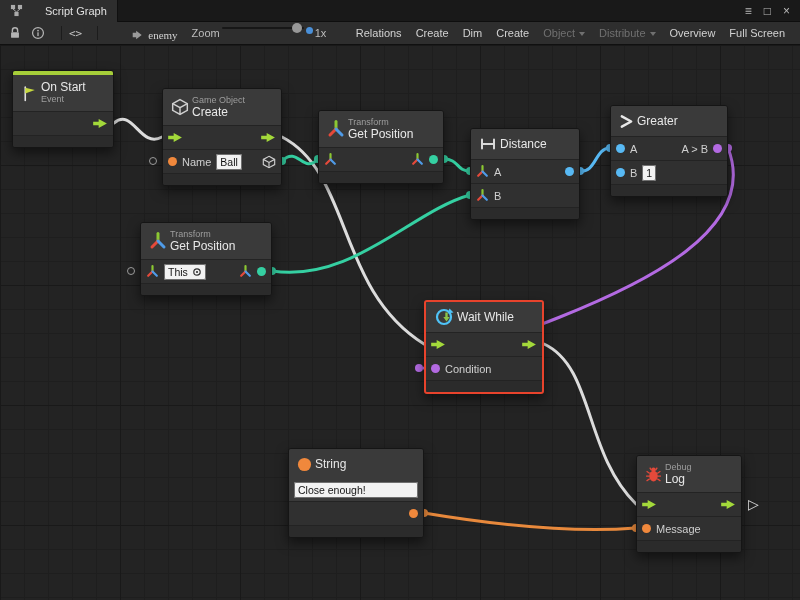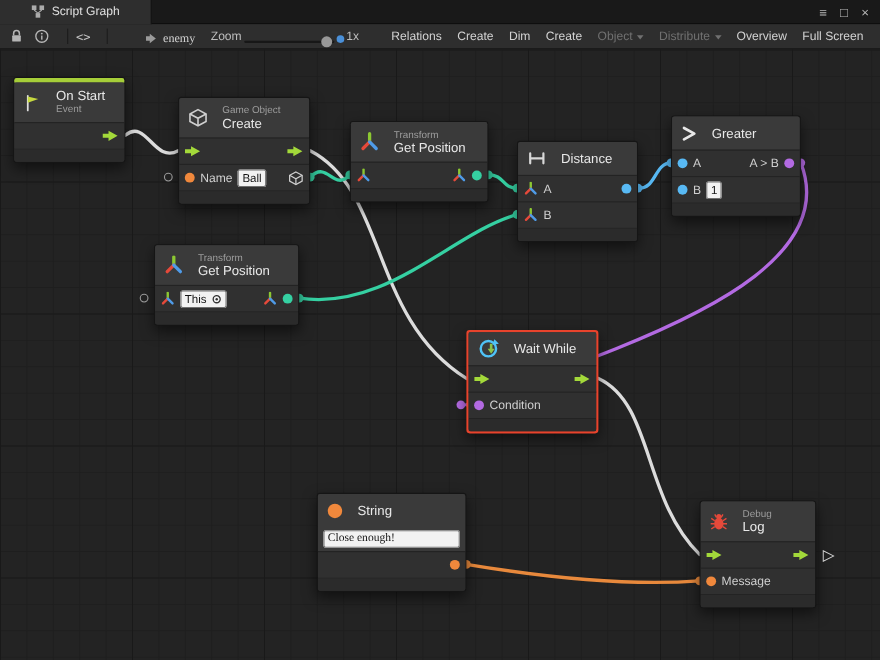--- a/index.html
+++ b/index.html
@@ -1,31 +1,31 @@
 <!DOCTYPE html>
 <html><head>
 <meta charset="utf-8">
 <style>
   * { box-sizing: border-box; margin: 0; padding: 0; user-select: none; }
   html,body { width: 800px; height: 600px; background:#191919; font-family:"Liberation Sans","DejaVu Sans",sans-serif; }
   .window { position:relative; width:800px; height:600px; overflow:hidden; background:#191919; }
 
   
   .titlebar { height:22px; background:#191919; display:flex; align-items:center; border-bottom:1px solid #0e0e0e; }
-  .tab { height:22px; display:flex; align-items:center; gap:6px; padding:0 28px; background:#2e2e2e; border-right:1px solid #101010; font-size:11px; color:#e0e0e0; }
+  .tab { height:22px; display:flex; align-items:center; gap:22px; padding:0 10px; background:#2e2e2e; border-right:1px solid #101010; font-size:11px; color:#e0e0e0; }
   .win-controls { margin-left:auto; display:flex; gap:12px; padding-right:10px; color:#b9b9b9; font-size:12px; line-height:22px; }
   .win-controls span { cursor:default; }
 
   
   .toolbar { height:23px; background:#2e2e2e; border-bottom:1px solid #101010; display:flex; align-items:center; padding:0 8px; font-size:11px; color:#cfcfcf; }
   .tool-ic { display:flex; align-items:center; margin-right:9px; }
   .sep { width:1px; height:14px; background:#1c1c1c; margin:0 7px; }
   .code-ic { font-family:"DejaVu Sans Mono",monospace; font-size:11px; color:#c4c4c4; margin-right:8px; }
   .graph-ref { display:flex; align-items:flex-end; gap:5px; margin:4px 14px 0 26px; color:#d2d2d2;font-family:Liberation Serif, serif; }
-  .zoom-wrap { display:flex; align-items:flex-end; gap:2px; color:#bdbdbd; }
+  .zoom-wrap { display:flex; align-items:flex-start; gap:2px; color:#bdbdbd; }
   .zoom-track { position:relative; width:82px; height:2px; background:#171717; border-radius:1px; }
   .zoom-handle { position:absolute; left:70px; top:-4px; width:10px; height:10px; border-radius:50%; background:#989898; }
   .zoom-reset { width:7px; height:7px; border-radius:50%; background:#4a90d9; }
   .tbtn-group { margin-left:auto; display:flex; align-items:center; height:23px; }
   .tbtn { padding:16px 7px; height:23px; display:flex; align-items:center; gap:4px; color:#d2d2d2; white-space:nowrap; }
   .tbtn.disabled { color:#707070; }
   .caret { width:0; height:0; border-left:3.5px solid transparent; border-right:3.5px solid transparent; border-top:4px solid currentColor; margin-top:1px; }
 
   
   .canvas { position:absolute; top:45px; left:0; width:800px; height:555px;
@@ -39,26 +39,26 @@
   .wires { position:absolute; top:0; left:0; z-index:1; }
   .w { fill:none; stroke-width:3; stroke-linecap:round; }
   .w.flow { stroke:#dcdcdc; } .w.teal { stroke:#35d0a2; } .w.blue { stroke:#58b9f4; }
   .w.purple { stroke:#b36ae2; } .w.orange { stroke:#e8893c; }
   .ep.teal { fill:#35d0a2; } .ep.blue { fill:#58b9f4; } .ep.purple { fill:#b36ae2; } .ep.orange { fill:#e8893c; }
 
   
   .node { position:absolute; z-index:2; background:#303030; border:1px solid #151515; border-radius:3px; box-shadow:0 5px 12px rgba(0,0,0,.5); color:#ddd; }
   .node.selected { border:2px solid #e8432c; }
   .event-bar { height:4px; background:#a6ce39; border-radius:2px 2px 0 0; }
-  .node-header { display:flex; align-items:center; gap:13px; padding:0 8px; background:#3a3a3a; border-radius:2px 2px 0 0; }
+  .node-header { display:flex; align-items:center; gap:3px; padding:0 8px; background:#3a3a3a; border-radius:2px 2px 0 0; }
   .hdr2 { height:36px; } .hdr1 { height:30px; }
   .hd-cat { font-size:9px; color:#9d9d9d; line-height:11px; }
   .hd-title { font-size:12px; color:#e8e8e8; line-height:13px; }
   .node-row { display:flex; align-items:center; justify-content:space-between; height:24px; padding:0 5px; border-top:1px solid #232323; background:#303030; }
-  .row-sm { height:22px;font-family:Liberation Serif, serif; }
+  .row-sm { height:22px; }
   .rgroup { display:flex; align-items:center; gap:5px; }
   .plabel { font-size:11px; color:#cfcfcf; }
   .node-footer { height:12px; background:#2b2b2b; border-top:1px solid #232323; border-radius:0 0 2px 2px; }
   .dot { width:9px; height:9px; border-radius:50%; flex:0 0 auto; }
   .dot.orange { background:#f0883c; } .dot.teal { background:#35d0a2; }
   .dot.blue { background:#58b9f4; } .dot.purple { background:#b36ae2; }
   .field { background:#f2f2f2; color:#141414; border-radius:2px; padding:0 4px; height:16px; line-height:16px; font-size:10.5px; box-shadow:inset 0 0 0 1px #6f6f6f; white-space:nowrap; display:inline-flex; align-items:center; gap:4px; }
   .flowp { color:#a3d93a; flex:0 0 auto; }
   .ring { position:absolute; z-index:2; width:8px; height:8px; border:1.5px solid #9a9a9a; border-radius:50%; }
   .play-glyph { position:absolute; z-index:2; color:#d8d8d8; font-size:14px; line-height:14px; }

